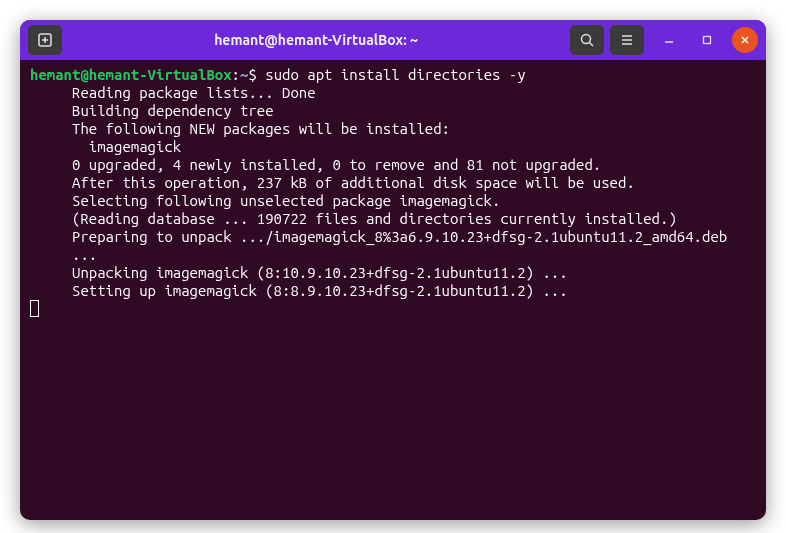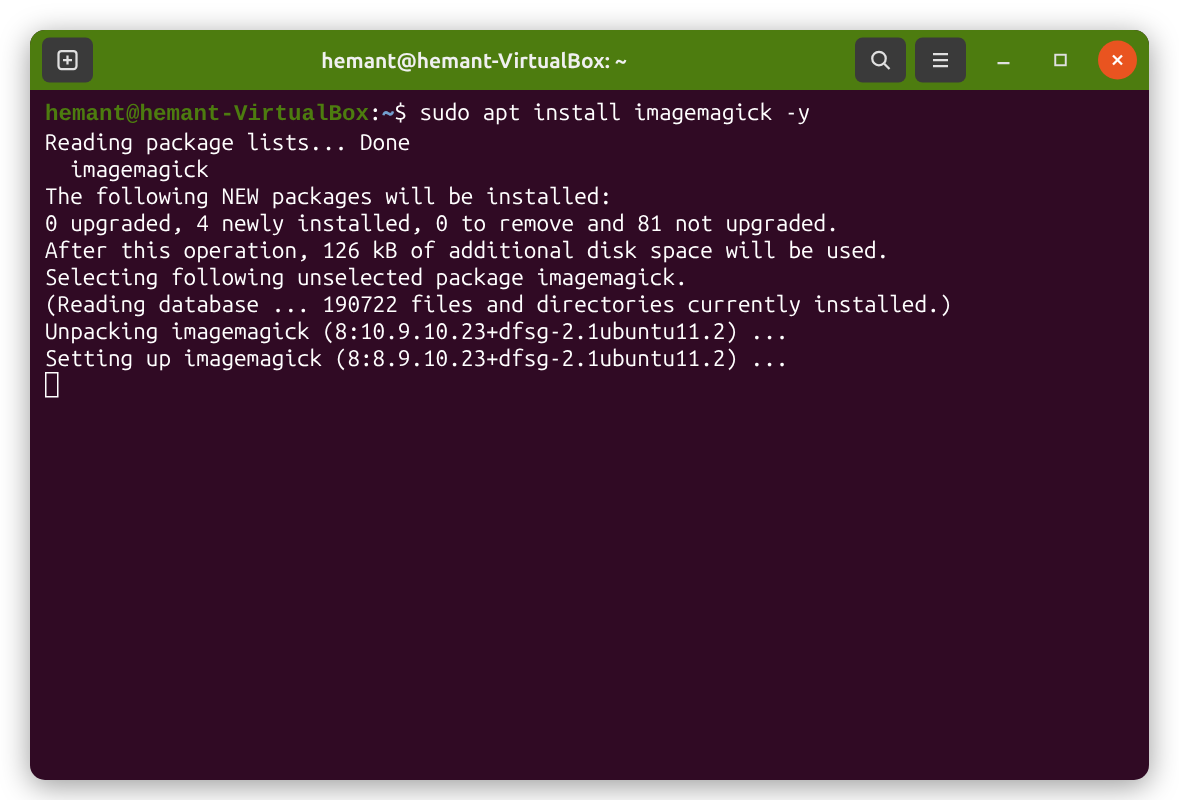--- a/index.html
+++ b/index.html
@@ -17,21 +17,21 @@
     }
     .window {
       width: 746px;
       background: #300a24;
       border-radius: 10px;
       overflow: hidden;
       box-shadow: 0 4px 20px rgba(0,0,0,0.4);
     }
     .titlebar {
       height: 40px;
-      background: #4d7c0f;
+      background: #6d28d9;
       display: flex;
       align-items: center;
       padding: 0 8px;
       gap: 6px;
     }
     .tab-button {
       width: 34px;
       height: 30px;
       background: #3a3a3a;
       border-radius: 5px;
@@ -83,37 +83,37 @@
     }
     .terminal-body {
       padding: 6px 10px 10px 10px;
       font-size: 15px;
       line-height: 1.2;
       color: #ffffff;
       min-height: 460px;
       font-family: 'Ubuntu Mono', 'Consolas', monospace;
     }
     .prompt-user {
-      color: #4d7c0f;
+      color: #22c55e;
       font-weight: bold;
-      font-family: Liberation Mono, monospace;
     }
     .prompt-colon {
       color: #ffffff;
     }
     .prompt-path {
       color: #729fcf;
       font-weight: bold;
     }
     .command-text {
       color: #ffffff;
     }
     .output-line {
       color: #ffffff;
       white-space: pre-wrap;
+      margin-left: 42px;
     }
     .cursor-block {
       display: inline-block;
       width: 9px;
       height: 17px;
       border: 1px solid #ffffff;
       vertical-align: text-bottom;
     }
     svg {
       display: block;
@@ -162,26 +162,28 @@
       <div class="win-button close">
         <svg width="12" height="12" viewBox="0 0 12 12">
           <line x1="3" y1="3" x2="9" y2="9" stroke="#ffffff" stroke-width="1.5"></line>
           <line x1="9" y1="3" x2="3" y2="9" stroke="#ffffff" stroke-width="1.5"></line>
         </svg>
       </div>
     </div>
   </div>
 
   <div class="terminal-body">
-    <div><span class="prompt-user">hemant@hemant-VirtualBox</span><span class="prompt-colon">:</span><span class="prompt-path">~</span><span class="command-text">$ </span><span class="command-text">sudo apt install imagemagick -y</span></div>
+    <div><span class="prompt-user">hemant@hemant-VirtualBox</span><span class="prompt-colon">:</span><span class="prompt-path">~</span><span class="command-text">$ </span><span class="command-text">sudo apt install directories -y</span></div>
     <div class="output-line">Reading package lists... Done</div>
+    <div class="output-line">Building dependency tree</div>
+    <div class="output-line">The following NEW packages will be installed:</div>
     <div class="output-line">  imagemagick</div>
-    <div class="output-line">The following NEW packages will be installed:</div>
     <div class="output-line">0 upgraded, 4 newly installed, 0 to remove and 81 not upgraded.</div>
-    <div class="output-line">After this operation, 126 kB of additional disk space will be used.</div>
+    <div class="output-line">After this operation, 237 kB of additional disk space will be used.</div>
     <div class="output-line">Selecting following unselected package imagemagick.</div>
     <div class="output-line">(Reading database ... 190722 files and directories currently installed.)</div>
+    <div class="output-line">Preparing to unpack .../imagemagick_8%3a6.9.10.23+dfsg-2.1ubuntu11.2_amd64.deb ...</div>
     <div class="output-line">Unpacking imagemagick (8:10.9.10.23+dfsg-2.1ubuntu11.2) ...</div>
     <div class="output-line">Setting up imagemagick (8:8.9.10.23+dfsg-2.1ubuntu11.2) ...</div>
     <div><span class="cursor-block"></span></div>
   </div>
 
 </div>
 
 </body></html>

